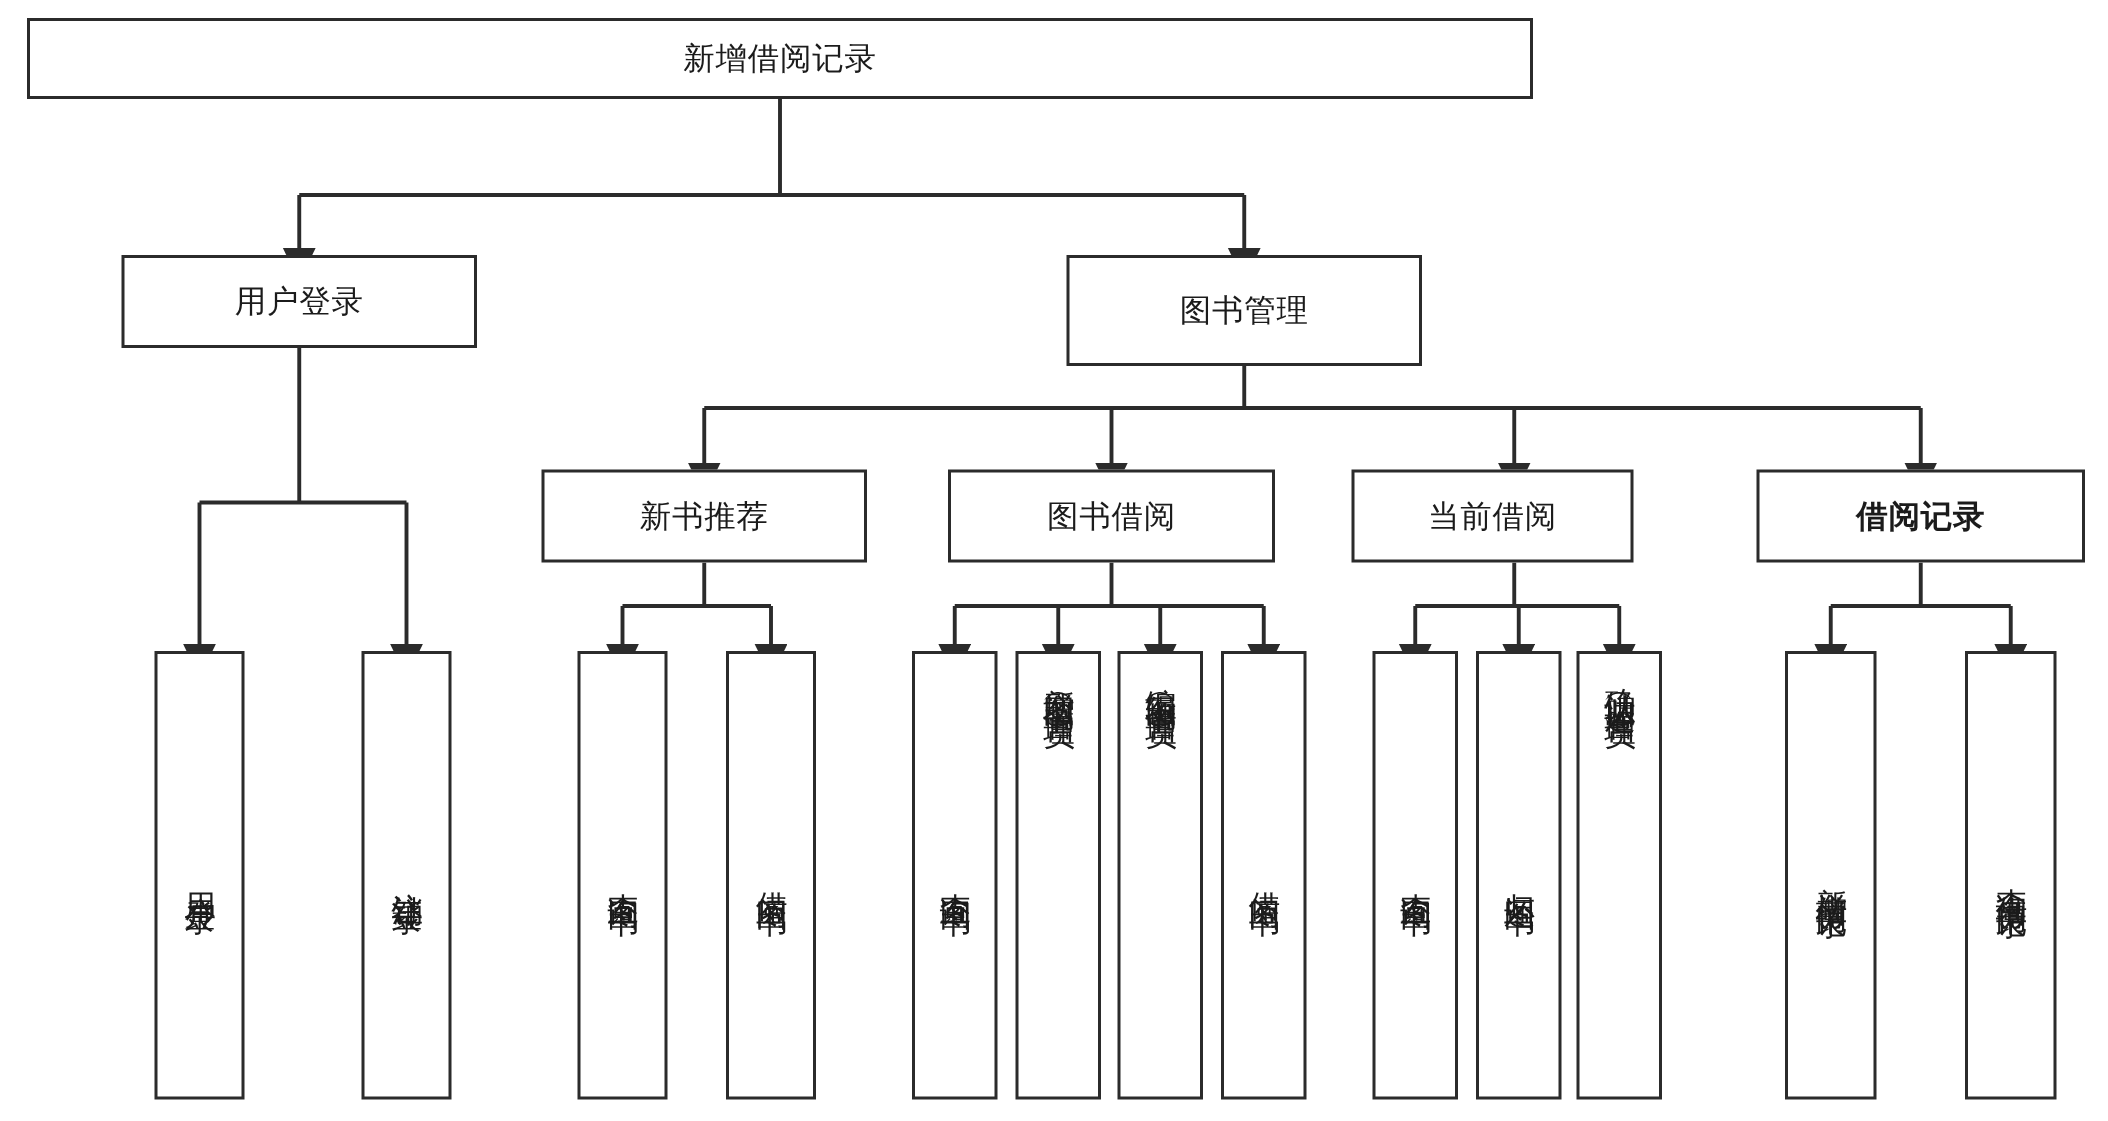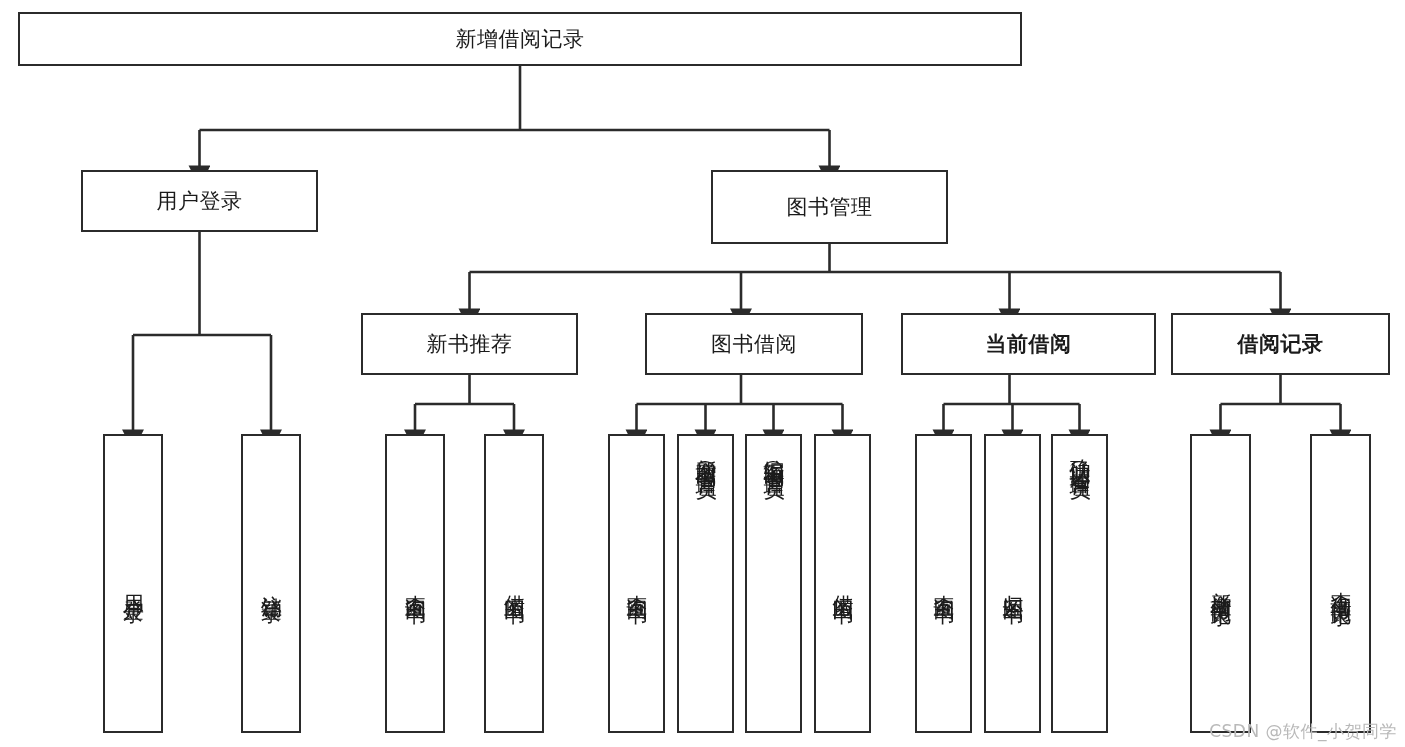--- a/index.html
+++ b/index.html
@@ -120,24 +120,24 @@
       </div>
       <div class="node horizontal" style="left: 81px; top: 170px; width: 237px; height: 62px;">
         <span class="node-label">用户登录</span>
       </div>
       <div class="node horizontal" style="left: 711px; top: 170px; width: 237px; height: 74px;">
         <span class="node-label">图书管理</span>
       </div>
       <div class="node horizontal" style="left: 361px; top: 313px; width: 217px; height: 62px;">
         <span class="node-label">新书推荐</span>
       </div>
-      <div class="node horizontal" style="left: 632px; top: 313px; width: 218px; height: 62px; margin-left: 13px;">
+      <div class="node horizontal" style="left: 632px; top: 313px; width: 218px; height: 62px;">
         <span class="node-label">图书借阅</span>
       </div>
-      <div class="node horizontal" style="left: 901px; top: 313px; width: 255px; height: 62px; font-weight: bold;">
+      <div class="node horizontal" style="left: 901px; top: 313px; width: 188px; height: 62px;">
         <span class="node-label">当前借阅</span>
       </div>
       <div class="node horizontal" style="left: 1171px; top: 313px; width: 219px; height: 62px; font-weight: bold;">
         <span class="node-label">借阅记录</span>
       </div>
       <div class="node vertical" style="left: 103px; top: 434px; width: 60px; height: 299px;">
         <span class="node-label">用户登录</span>
       </div>
       <div class="node vertical" style="left: 241px; top: 434px; width: 60px; height: 299px;">
         <span class="node-label">注销登录</span>
@@ -170,14 +170,13 @@
         <span class="node-label">确认归还（管理员）</span>
       </div>
       <div class="node vertical" style="left: 1190px; top: 434px; width: 61px; height: 299px;">
         <span class="node-label">新增借阅记录</span>
       </div>
       <div class="node vertical" style="left: 1310px; top: 434px; width: 61px; height: 299px;">
         <span class="node-label">查询借阅记录</span>
       </div>
     </div>
 
-  <div id="watermark">CSDN @软件_小贺同学</div>
 </div>
 
 </body></html>

